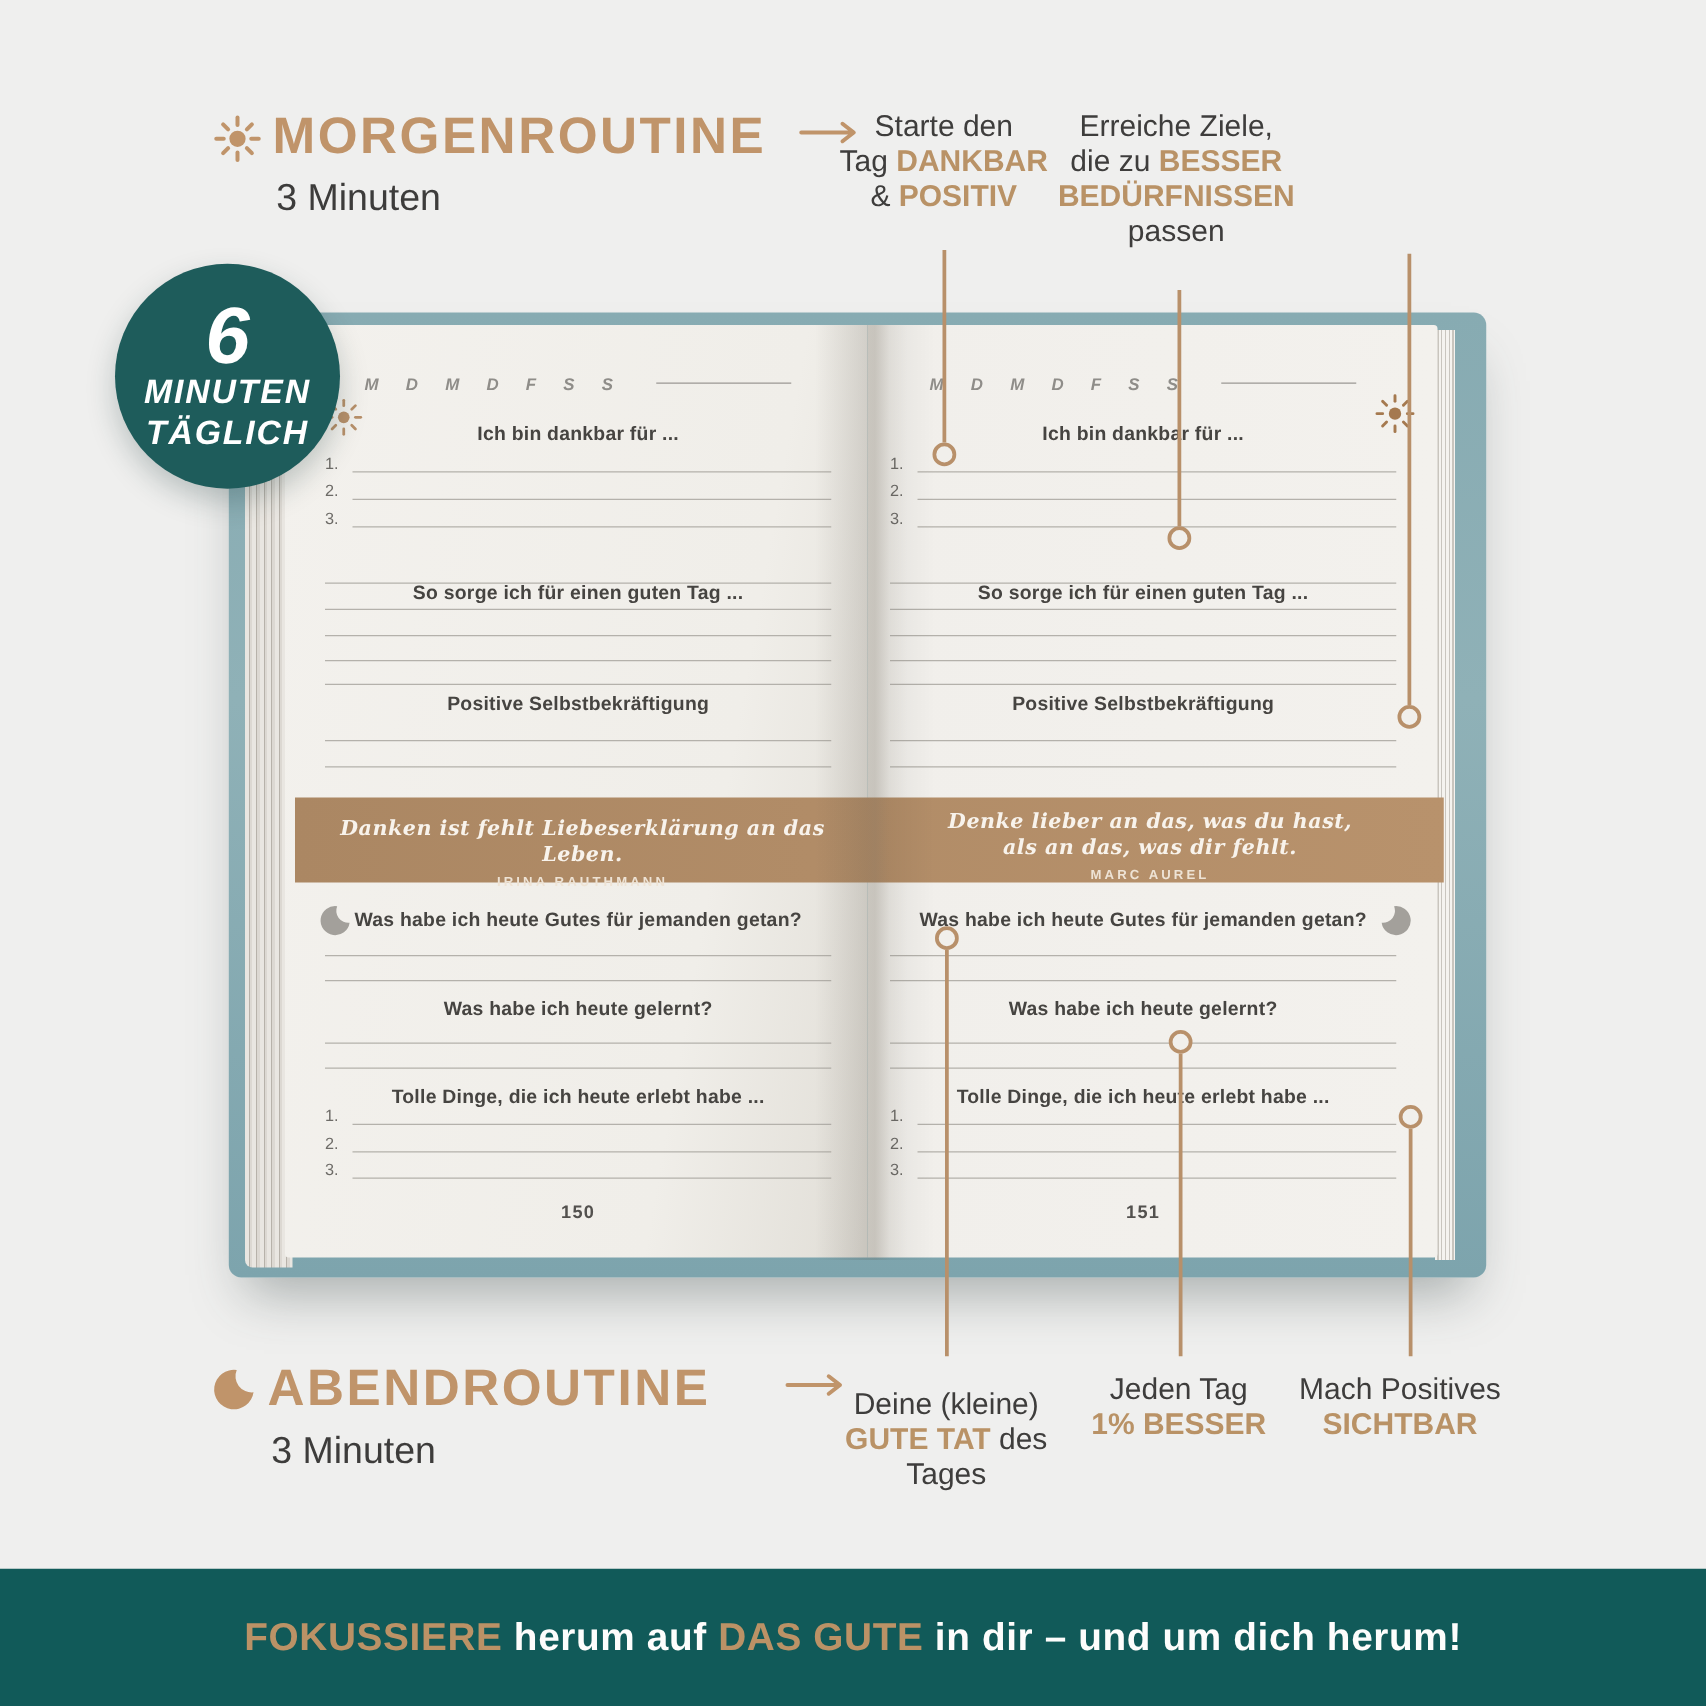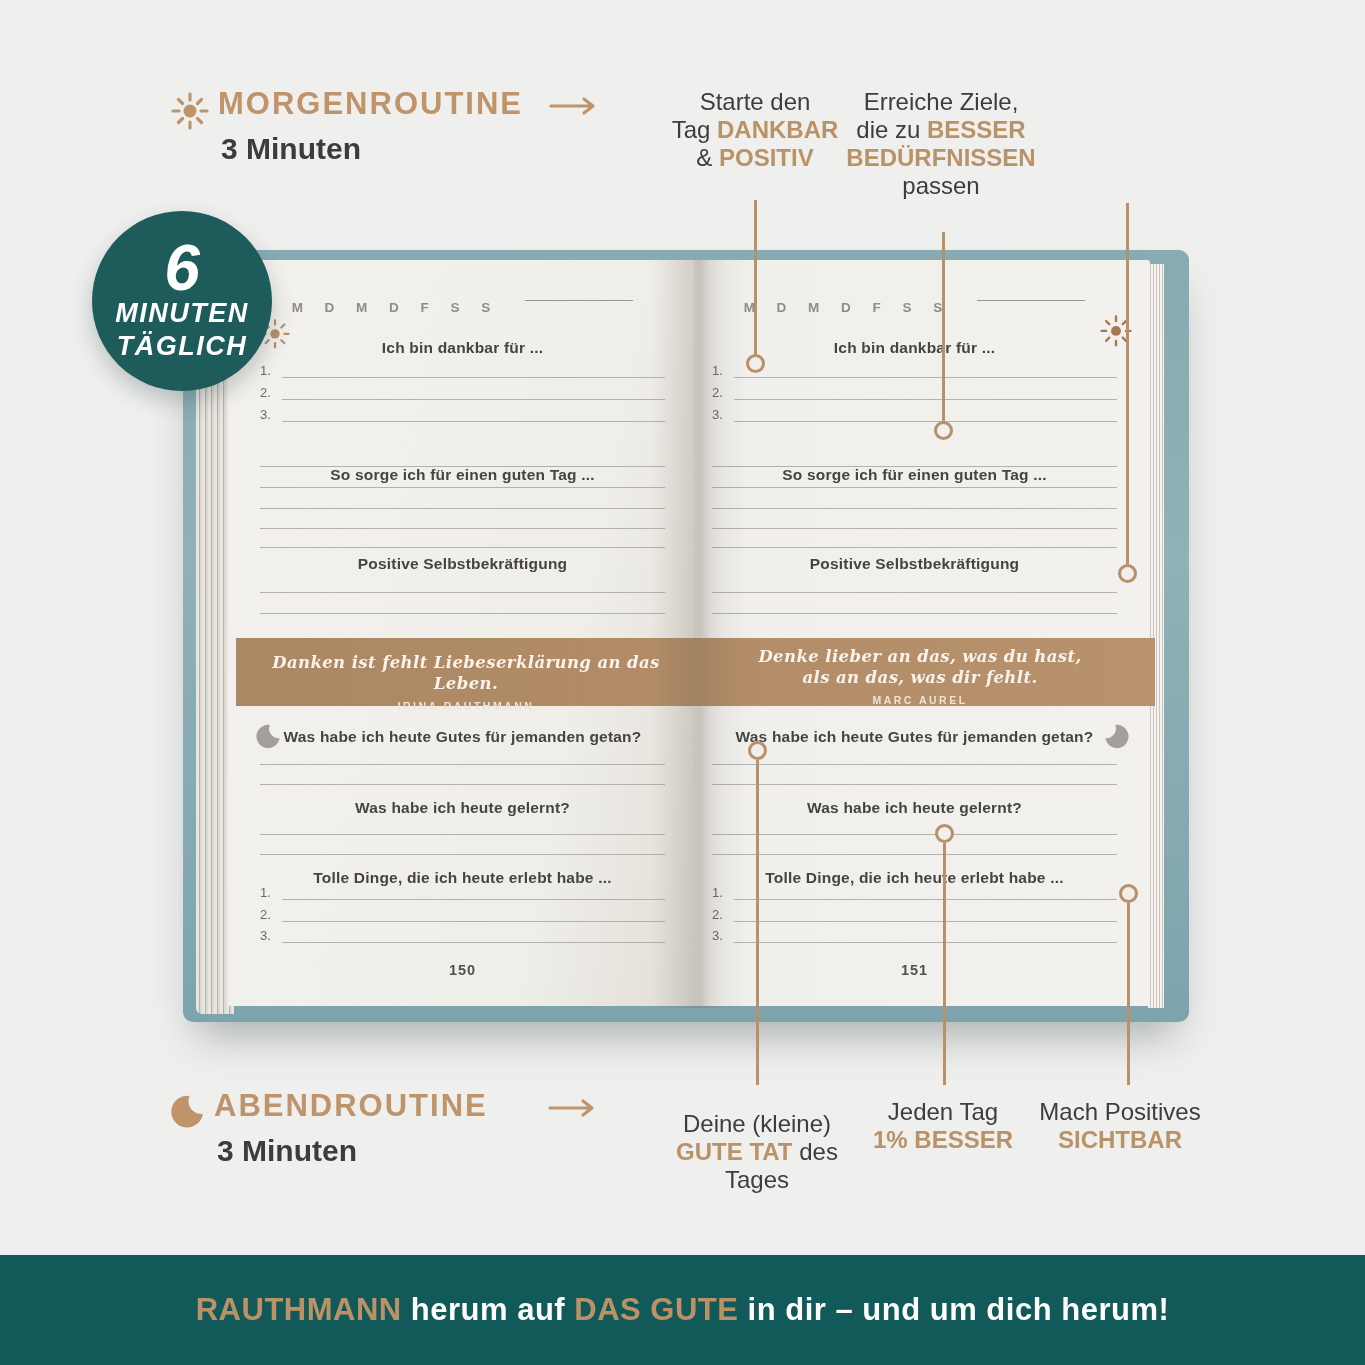--- a/index.html
+++ b/index.html
@@ -3,22 +3,22 @@
 <meta charset="utf-8">
 <style>
   html,body{margin:0;padding:0;background:#efefee;}
   .canvas{position:relative;width:1365px;height:1365px;background:#efefee;overflow:hidden;
           font-family:"Liberation Sans",sans-serif;color:#3e3d3c;}
 
   
   .routine-header{position:absolute;display:flex;align-items:flex-start;}
   .rh-icon{flex:0 0 auto;margin-top:2px;}
   .rh-text{margin-left:8px;}
-  .rh-title{font-size:31px;font-weight:800;letter-spacing:2px;color:#c0946a;line-height:1;}
-  .rh-sub{font-size:30px;font-weight:700;color:#3d3c3b;margin-top:13px;margin-left:3px;}
+  .rh-title{font-size:41px;font-weight:800;letter-spacing:2px;color:#c0946a;line-height:1;}
+  .rh-sub{font-size:30px;font-weight:400;color:#3d3c3b;margin-top:13px;margin-left:3px;}
   .rh-arrow{margin:8px 0 0 26px;}
 
   
   .ann{position:absolute;width:240px;transform:translateX(-50%);text-align:center;
        font-size:24px;line-height:28px;font-weight:500;color:#3e3d3c;}
   .gold{color:#b99266;font-weight:700;}
 
   
   .badge{position:absolute;left:92px;top:211px;width:180px;height:180px;border-radius:50%;
          background:#1e5c5b;display:flex;flex-direction:column;align-items:center;justify-content:center;
@@ -43,21 +43,21 @@
   .band{position:absolute;left:236px;top:638px;width:919px;height:68px;z-index:3;
          background:linear-gradient(90deg,#ab8763 0%,#b18c67 45%,#b8926c 100%);}
   .spine{position:absolute;left:652px;top:260px;width:96px;height:748px;z-index:4;pointer-events:none;
          background:linear-gradient(90deg,rgba(0,0,0,0) 0%,rgba(80,74,64,.16) 42%,rgba(96,90,80,.22) 50%,rgba(0,0,0,.05) 62%,rgba(0,0,0,0) 100%);}
 
   
   .pc{position:absolute;top:260px;width:405px;z-index:2;}
   .pc-left{left:260px;}
   .pc-right{left:712px;}
   .row{position:absolute;left:0;right:0;}
-  .wd-row{top:40px;display:flex;justify-content:center;align-items:flex-start;gap:26px;}
+  .wd-row{top:40px;display:flex;justify-content:center;align-items:center;gap:26px;font-style:italic;}
   .wd{font-size:13.5px;font-weight:700;letter-spacing:9px;color:#8f8d89;}
   .wd-line{width:108px;border-bottom:1.5px solid #9b9894;margin-bottom:3px;}
   .jlabel{height:20px;text-align:center;font-size:15.5px;font-weight:600;letter-spacing:.2px;color:#464441;}
   .rule{height:0;border-top:1px solid #b4b1ab;}
   .numrule{height:0;border-top:1px solid #b4b1ab;left:22px;}
   .num{position:absolute;left:0;width:18px;font-size:13px;color:#6d6b67;}
   .pagenum{text-align:center;font-size:14.5px;font-weight:700;letter-spacing:1px;color:#53514e;}
 
   
   .t-s1{top:79px;} .t-n1{top:117px;} .t-n2{top:139px;} .t-n3{top:161px;}
@@ -316,17 +316,17 @@
     <div><span>Jeden Tag</span></div>
     <div><span class="gold">1% BESSER</span></div>
   </div>
   <div class="ann" style="left:1120px;top:1098px;">
     <div><span>Mach Positives</span></div>
     <div><span class="gold">SICHTBAR</span></div>
   </div>
 
   <div class="banner">
     <div class="banner-text">
-      <span class="gold">RAUTHMANN</span><span> herum auf </span><span class="gold">DAS GUTE</span><span> in dir – und um dich herum!</span>
+      <span class="gold">FOKUSSIERE</span><span> herum auf </span><span class="gold">DAS GUTE</span><span> in dir – und um dich herum!</span>
     </div>
   </div>
 
 </div>
 
 </body></html>

